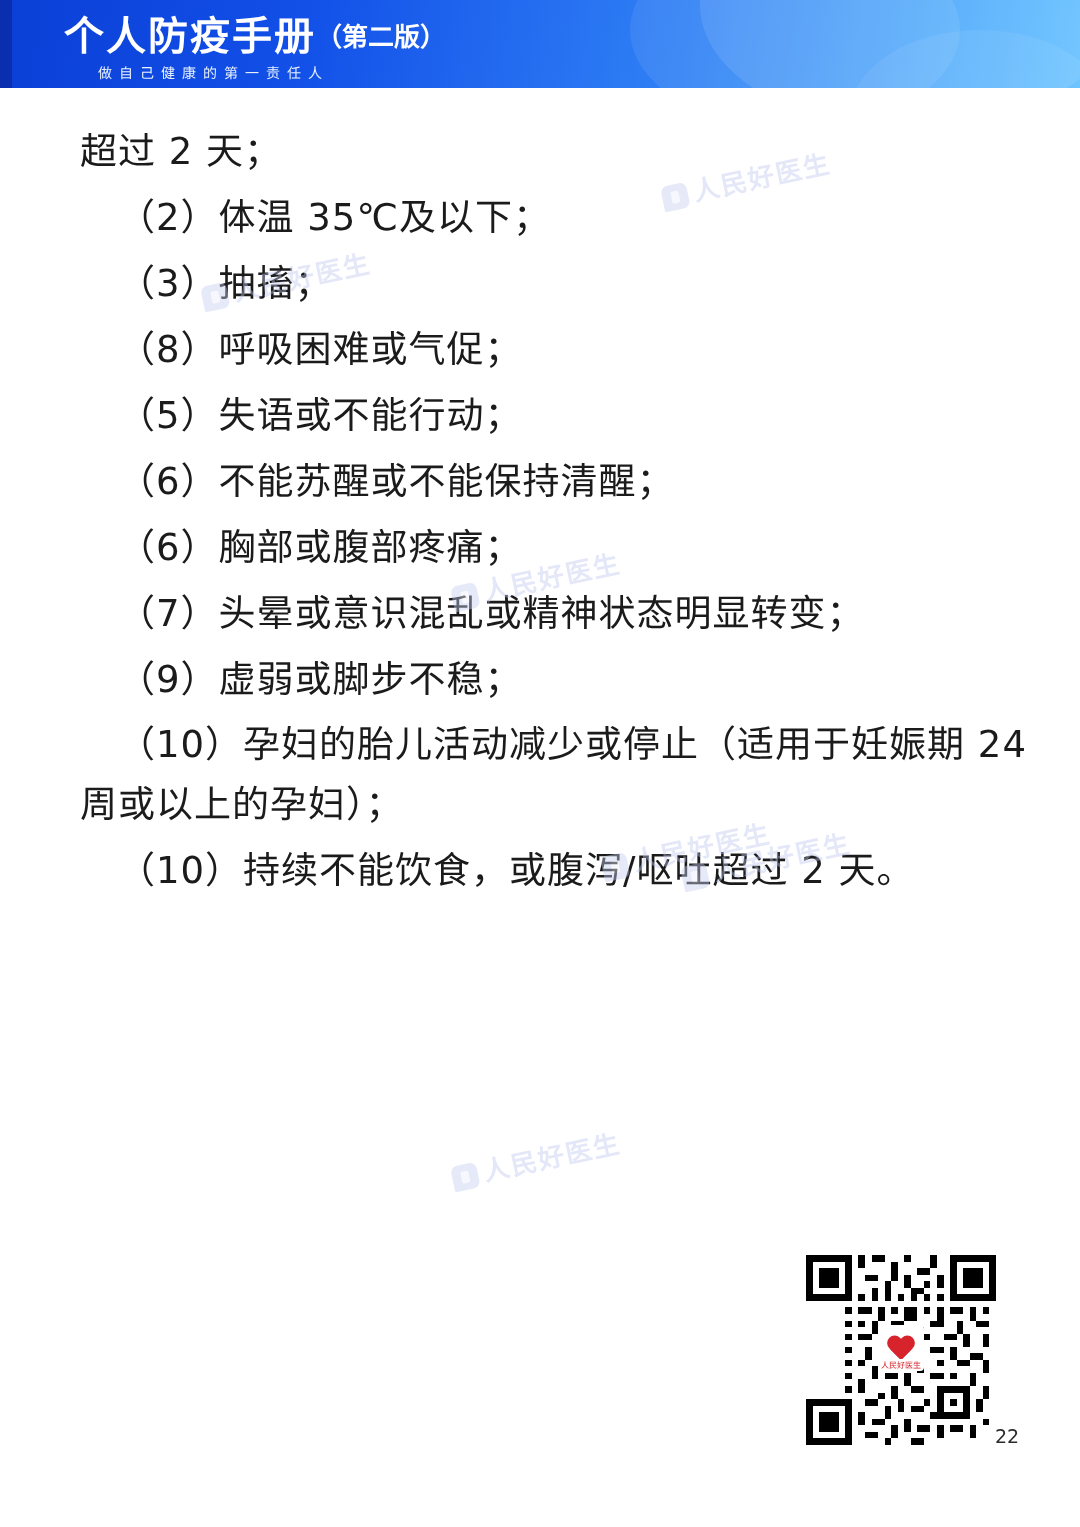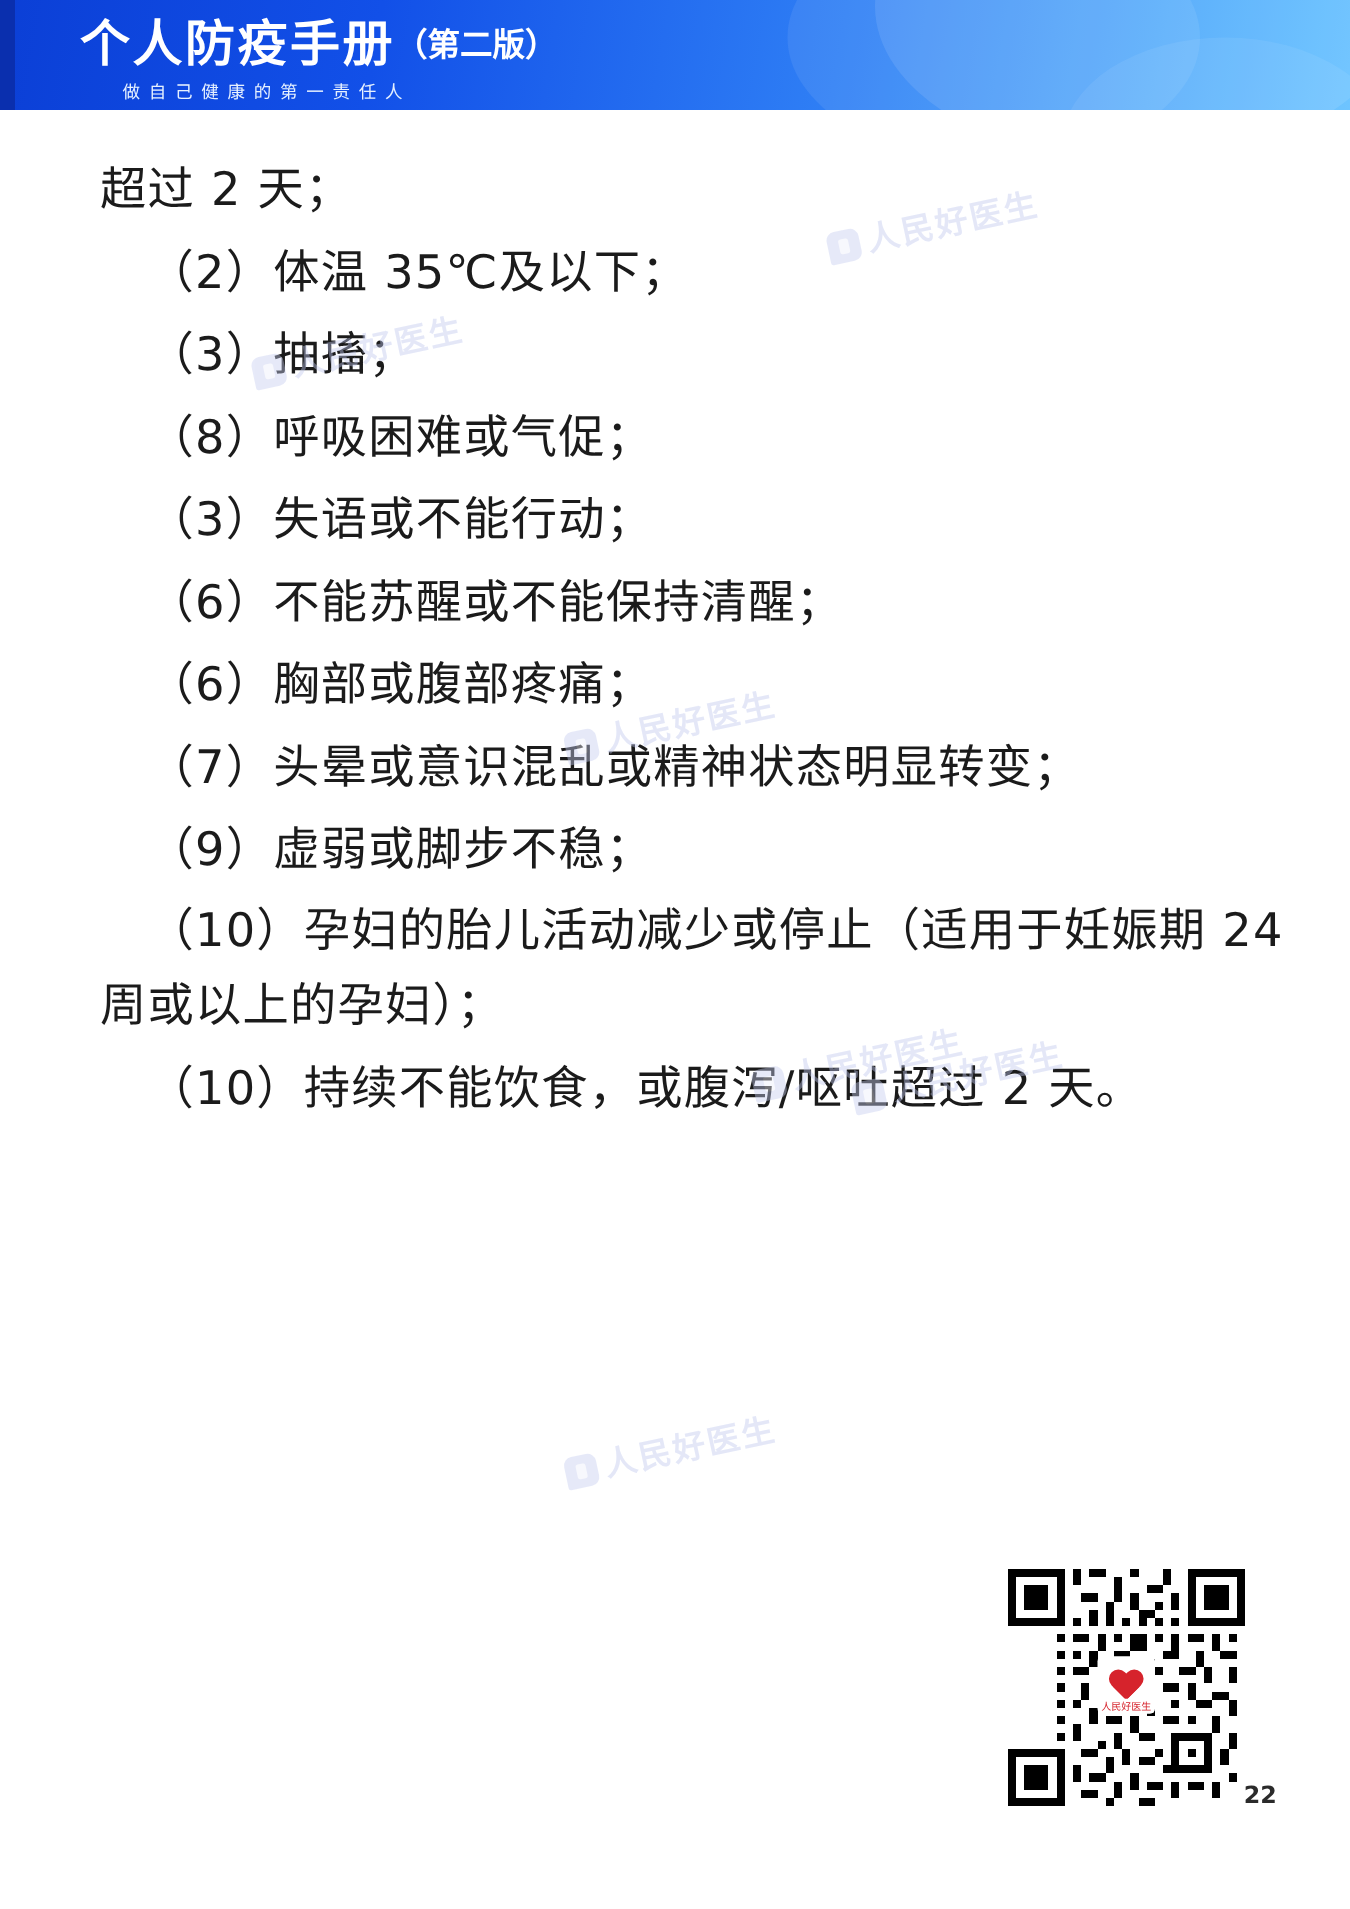--- a/index.html
+++ b/index.html
@@ -189,21 +189,20 @@
     font-family: "DejaVu Sans", "Liberation Sans", sans-serif;
   }
 
   .page-number {
     position: absolute;
     left: 995px;
     top: 1425px;
     font-size: 19px;
     color: #2b2b2b;
     font-family: "DejaVu Sans", "Liberation Sans", sans-serif;
-    font-weight: bold;
   }
 </style>
 </head>
 <body>
 
 <div class="banner">
   <div class="edge-left"></div>
   <div class="wave w1"></div>
   <div class="wave w2"></div>
   <div class="wave w3"></div>
@@ -213,21 +212,21 @@
     </div>
     <div class="title-sub">做自己健康的第一责任人</div>
   </div>
 </div>
 
 <div class="content">
   <div class="para first">超过 2 天；</div>
   <div class="para item">（2）体温 35℃及以下；</div>
   <div class="para item">（3）抽搐；</div>
   <div class="para item">（8）呼吸困难或气促；</div>
-  <div class="para item">（3）失语或不能行动；</div>
+  <div class="para item">（5）失语或不能行动；</div>
   <div class="para item">（6）不能苏醒或不能保持清醒；</div>
   <div class="para item">（6）胸部或腹部疼痛；</div>
   <div class="para item">（7）头晕或意识混乱或精神状态明显转变；</div>
   <div class="para item">（9）虚弱或脚步不稳；</div>
   <div class="para item">（10）孕妇的胎儿活动减少或停止（适用于妊娠期 24 周或以上的孕妇）；</div>
   <div class="para item">（10）持续不能饮食，或腹泻/呕吐超过 2 天。</div>
 </div>
 
 <div class="wm wm1"><span class="wm-mark"></span><span>人民好医生</span></div>
 <div class="wm wm2"><span class="wm-mark"></span><span>人民好医生</span></div>

